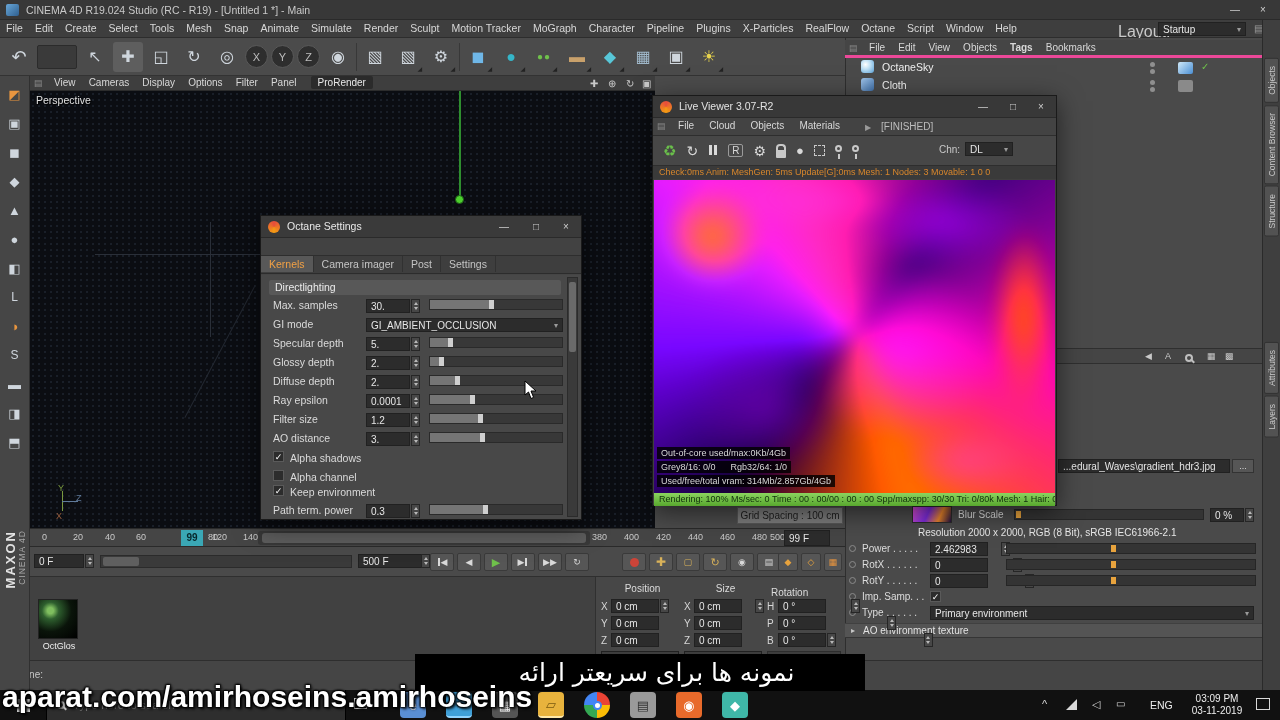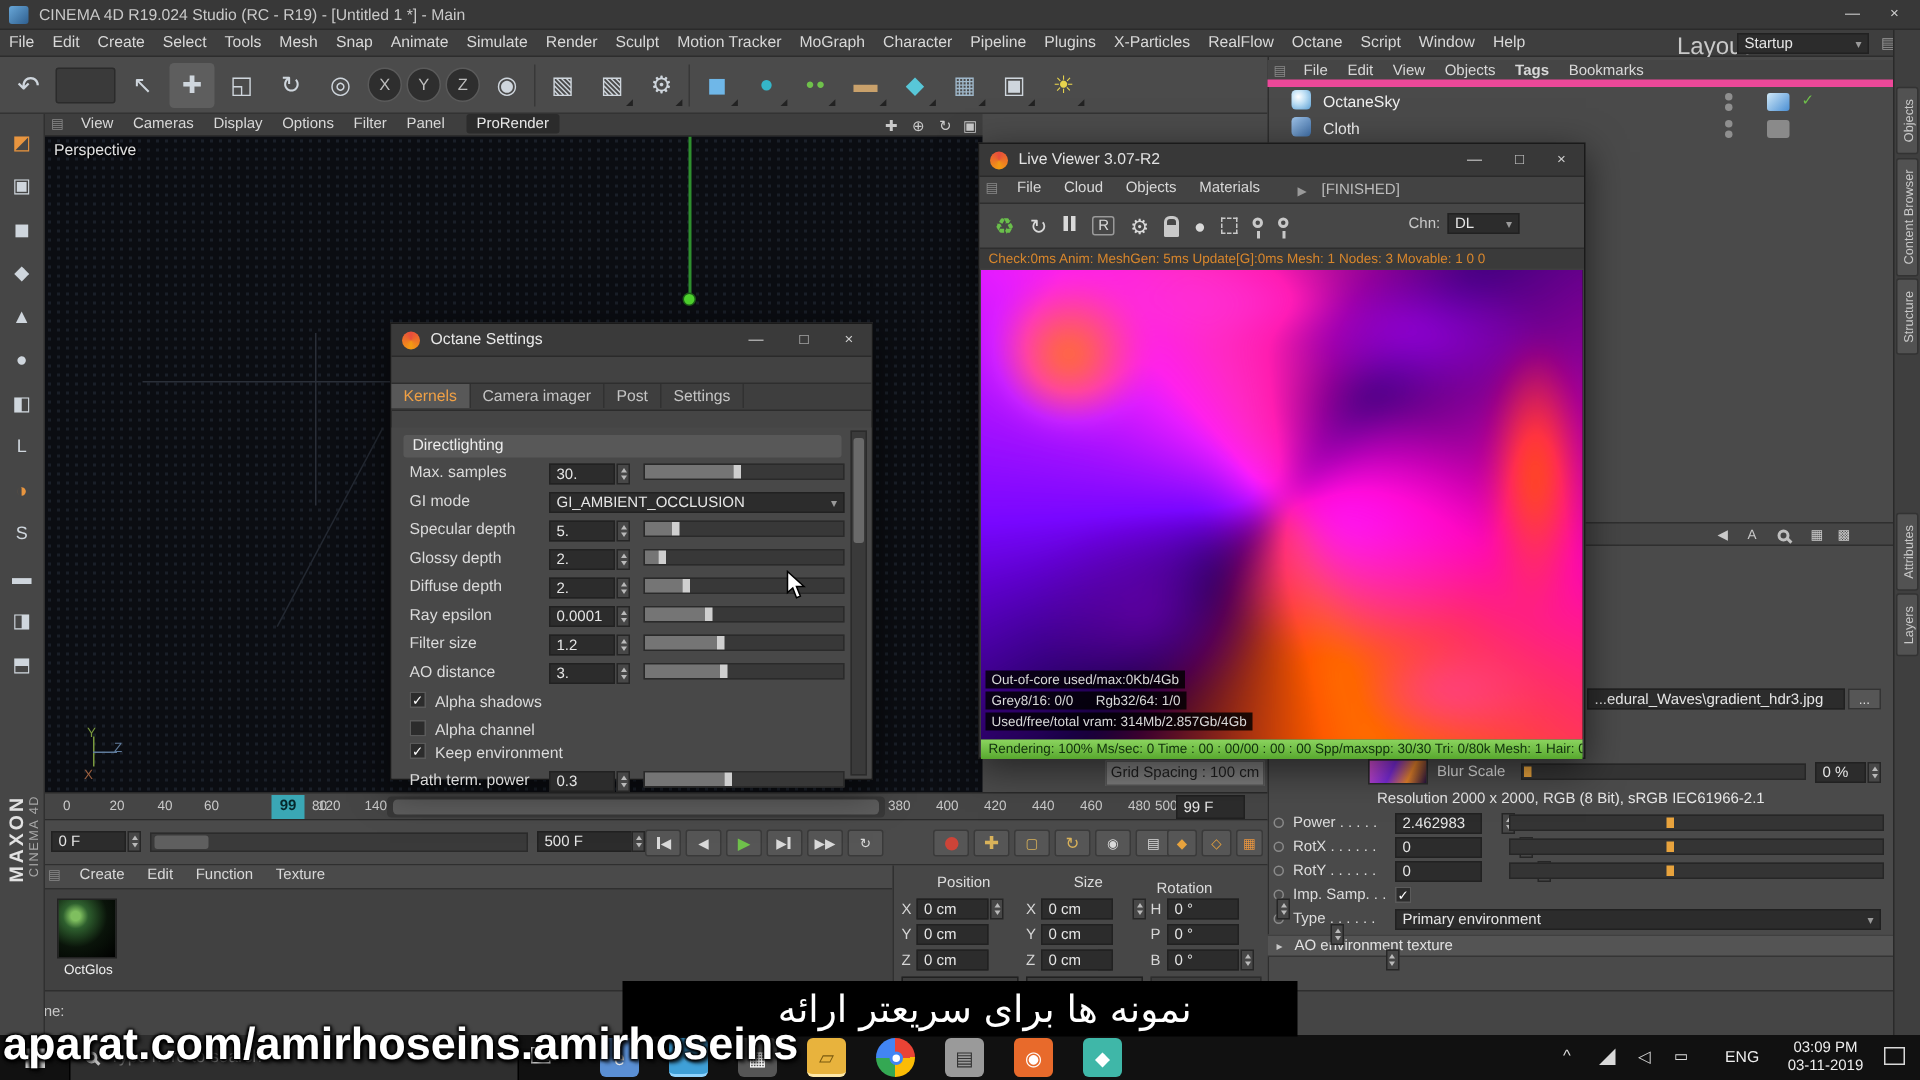--- a/index.html
+++ b/index.html
@@ -152,21 +152,21 @@
     <div class="r" style="left:32px;top:400px;width:1px;height:20px;background:#7a9a3f;"></div>
     <div class="r" style="left:32px;top:410px;width:16px;height:1px;background:#5f7a9a;"></div>
   </div>
 
   
   <div class="r" style="left:737px;top:507px;width:106px;height:17px;background:#7b7b7b;border:1px solid #565656;color:#1d1d1d;font-size:10px;display:flex;align-items:center;justify-content:center;z-index:6;">Grid Spacing : 100 cm</div>
 
   
   <div class="r" style="left:845px;top:38px;width:417px;height:622px;background:#4a4a4a;border-left:1px solid #2e2e2e;"></div>
 
-  <div class="r" style="left:845px;top:40px;width:417px;height:18px;background:#454545;border-bottom:5px solid #ec4899;white-space:nowrap;">
+  <div class="r" style="left:845px;top:40px;width:417px;height:18px;background:#454545;border-bottom:3px solid #ec4899;white-space:nowrap;">
     <span class="grip">▤</span>
     <span class="mi" style="font-size:10px;padding:2px 5px;">File</span>
     <span class="mi" style="font-size:10px;padding:2px 5px;">Edit</span>
     <span class="mi" style="font-size:10px;padding:2px 5px;">View</span>
     <span class="mi" style="font-size:10px;padding:2px 5px;">Objects</span>
     <span class="mi" style="font-size:10px;padding:2px 5px;font-weight:bold;">Tags</span>
     <span class="mi" style="font-size:10px;padding:2px 5px;">Bookmarks</span>
     
   </div>
 
@@ -343,27 +343,20 @@
     <div class="tbtn r" style="left:801px;top:6px;width:20px;">
         <span style="color:#e8a33d;">◇</span>
       </div>
     <div class="tbtn r" style="left:824px;top:6px;width:18px;">
         <span style="color:#e8953f;">▦</span>
       </div>
   </div>
 
   
   <div class="r" style="left:28px;top:577px;width:567px;height:83px;background:#414141;">
-    <div style="height:16px;background:#4a4a4a;border-bottom:1px solid #2f2f2f;white-space:nowrap;">
-      <span class="grip">▤</span>
-      <span class="mi" style="font-size:10px;padding:1px 6px;">Create</span>
-      <span class="mi" style="font-size:10px;padding:1px 6px;">Edit</span>
-      <span class="mi" style="font-size:10px;padding:1px 6px;">Function</span>
-      <span class="mi" style="font-size:10px;padding:1px 6px;">Texture</span>
-    </div>
     <div class="r" style="left:10px;top:22px;width:40px;height:40px;border:1px solid #222;background:radial-gradient(circle at 30% 28%,#7fbf5f 0 8%,#2e5f2e 22%,#0a140a 55%,#000 100%);"></div>
     <span class="r" style="left:8px;top:64px;width:46px;text-align:center;font-size:9px;color:#efefef;">OctGlos</span>
   </div>
 
   
   <div class="r" style="left:595px;top:577px;width:250px;height:83px;background:#474747;border-left:1px solid #303030;">
     <span class="r" style="left:9px;top:6px;width:75px;text-align:center;font-size:10px;color:#dcdcdc;">Position</span>
     <span class="r" style="left:92px;top:6px;width:75px;text-align:center;font-size:10px;color:#dcdcdc;">Size</span>
     <span class="r" style="left:175px;top:10px;width:75px;text-align:left;font-size:10px;color:#dcdcdc;">Rotation</span>
 
@@ -502,21 +495,21 @@
     </div>
     <div style="height:18px;background:#424242;border-bottom:1px solid #2e2e2e;white-space:nowrap;">
       <span class="grip">▤</span>
       <span class="mi" style="font-size:10px;padding:2px 6px;">Settings</span>
       <span class="mi" style="font-size:10px;padding:2px 6px;margin-top:48px;">Presets</span>
       <span class="mi" style="font-size:10px;padding:2px 6px;">Help</span>
     </div>
     <div style="height:18px;background:#3e3e3e;border-bottom:1px solid #2c2c2c;white-space:nowrap;">
       <span class="otab active">Kernels</span><span class="otab">Camera imager</span><span class="otab">Post</span><span class="otab">Settings</span>
     </div>
-    <div style="position:absolute;left:0;top:59px;right:0;bottom:0;background:#484848;margin-top:10px;">
+    <div style="position:absolute;left:0;top:59px;right:0;bottom:0;background:#484848;">
       <div style="position:absolute;left:8px;right:20px;top:5px;height:15px;background:#585858;border-radius:2px;color:#ececec;font-size:10.5px;padding:1px 0 0 6px;">Directlighting</div>
 
       <div class="prow" style="top:24px;">
         <span class="olabel">Max. samples</span>
         <span class="fld r" style="left:105px;width:44px;">
             <span>30.</span>
           </span>
         <span class="spin2 r" style="left:150px;"></span>
         <span class="sl r" style="left:168px;width:134px;">
             <span class="fl" style="width:45%;"></span>

